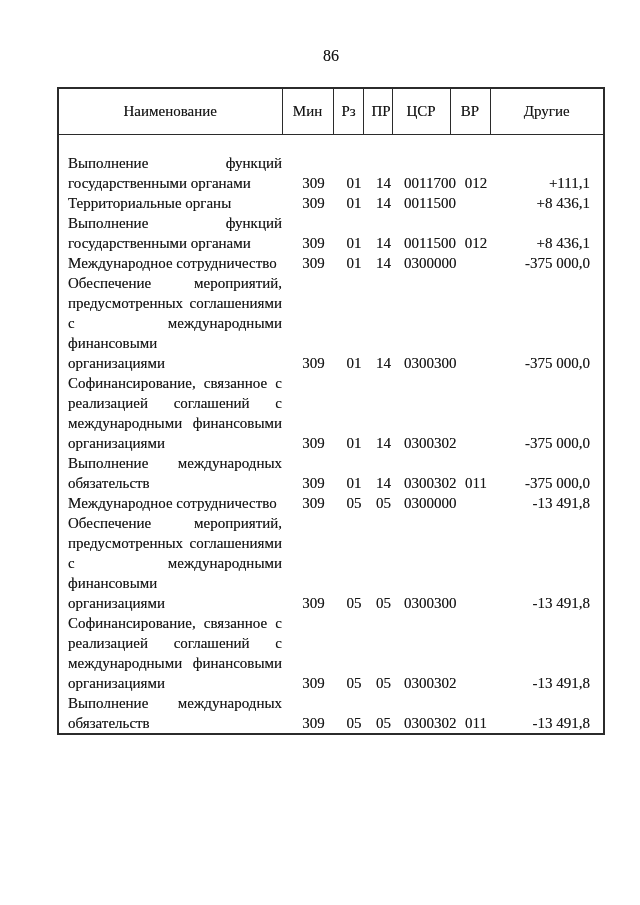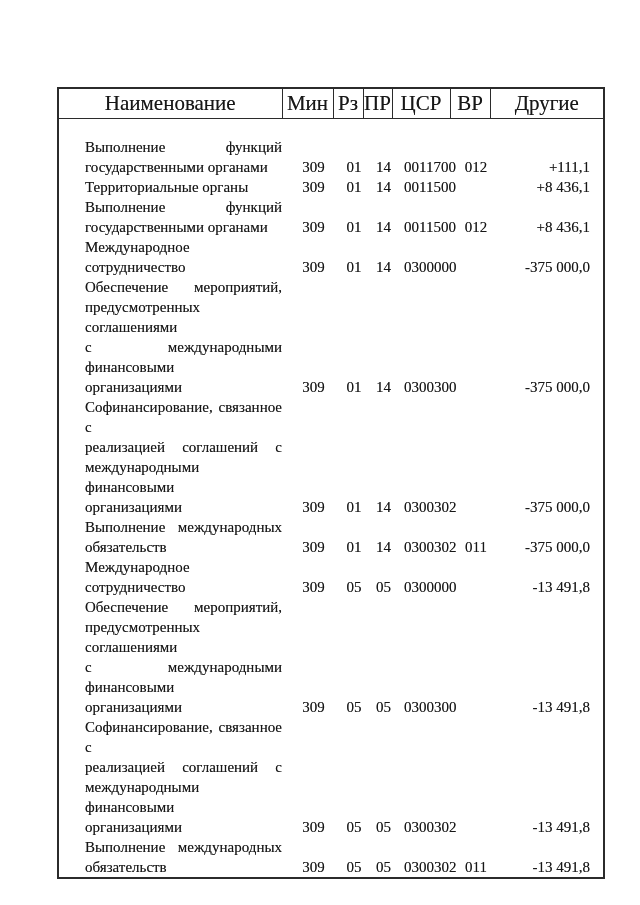--- a/index.html
+++ b/index.html
@@ -31,54 +31,55 @@
     left: 57px;
     top: 87px;
     width: 546px;
     border-collapse: collapse;
     table-layout: fixed;
     border: 2px solid #2b2b2b;
   }
   thead th {
     border: 1px solid #2b2b2b;
     height: 29px;
-    padding: 0;
+    padding: 8px;
     font-weight: normal;
-    font-size: 21px;
+    font-size: 15px;
     text-align: center;
     vertical-align: middle;
   }
   tbody td {
     border: none;
     padding: 0;
     vertical-align: bottom;
     font-size: 15px;
     line-height: 20px;
   }
   tbody tr:first-child td { padding-top: 18px; }
-  td.c-name { padding-left: 26px; }
+  td.c-name { padding-left: 9px; }
   td.c-name .line { width: 100%; }
   td.c-name .line.jl {
     text-align: justify;
     text-align-last: justify;
   }
   td.c-num {
     text-align: center;
     padding-left: 12px;
   }
   td.c-sum {
     text-align: right;
     padding-right: 13px;
   }
 </style>
 </head>
 <body>
 
 <div class="sheet">
 
+  <div class="page-number">86</div>
 
   <table class="doc-table">
     <colgroup>
       <col style="width:224px">
       <col style="width:51px">
       <col style="width:30px">
       <col style="width:29px">
       <col style="width:58px">
       <col style="width:40px">
       <col style="width:114px">

